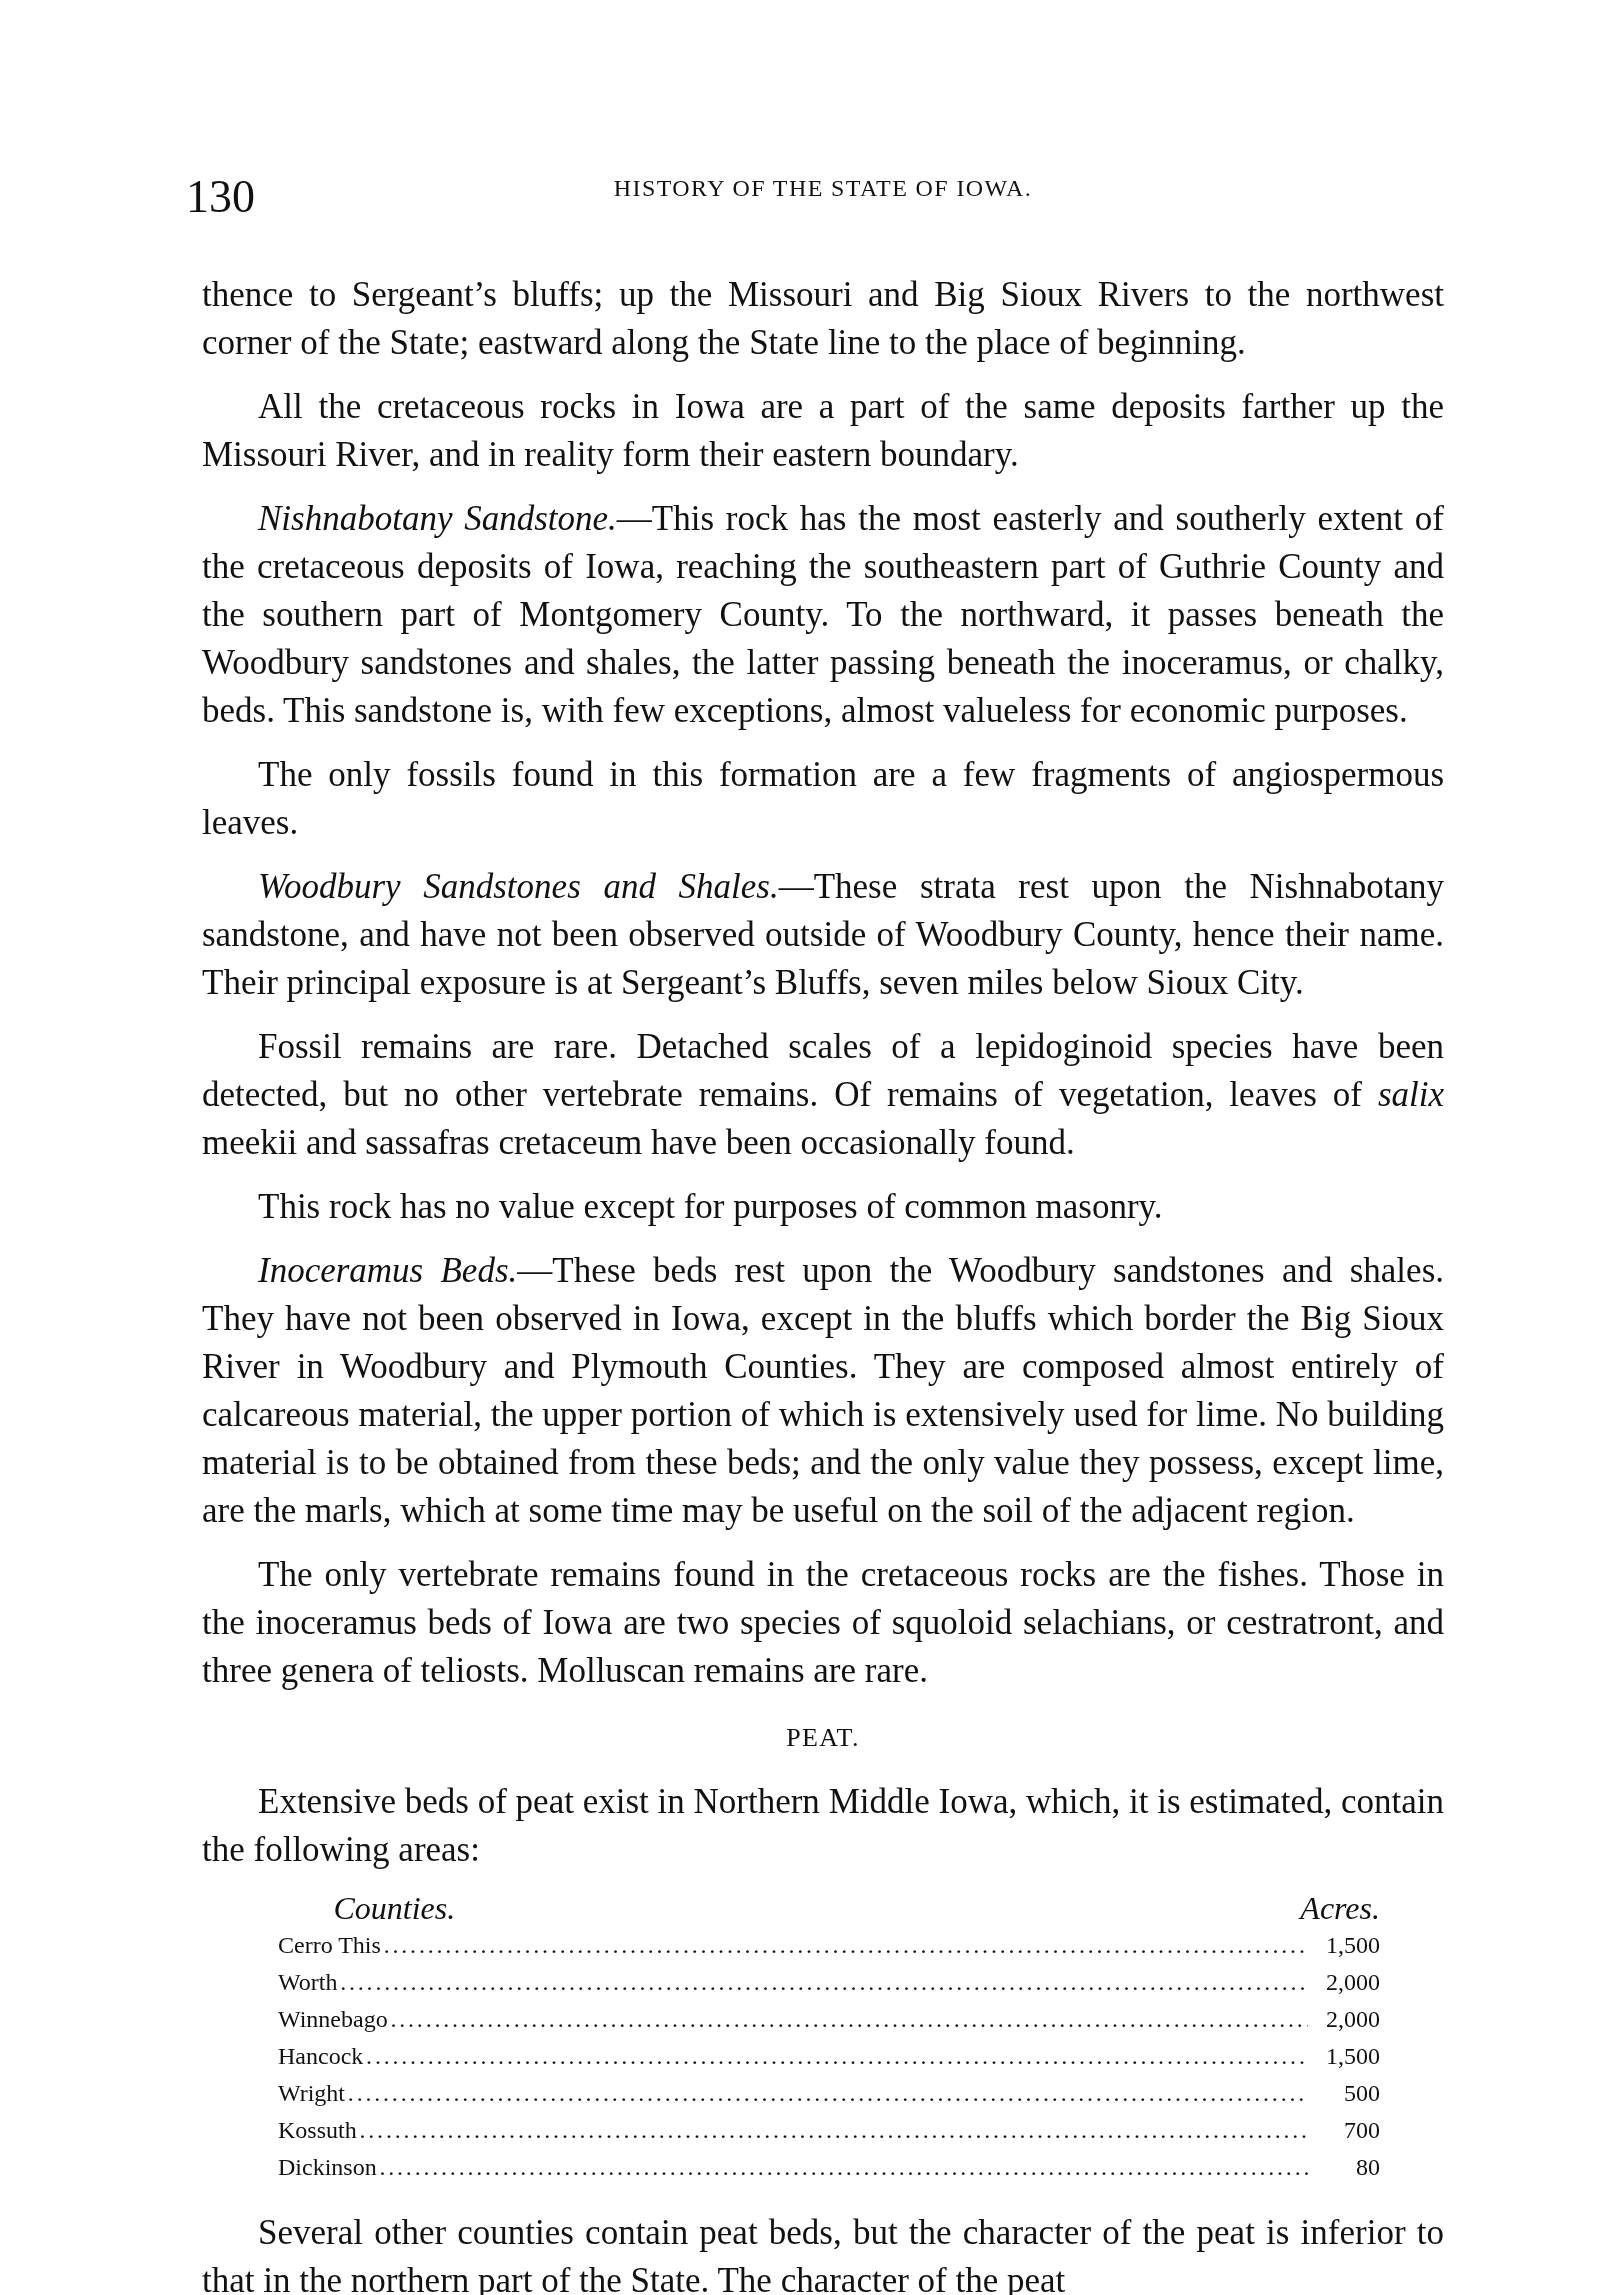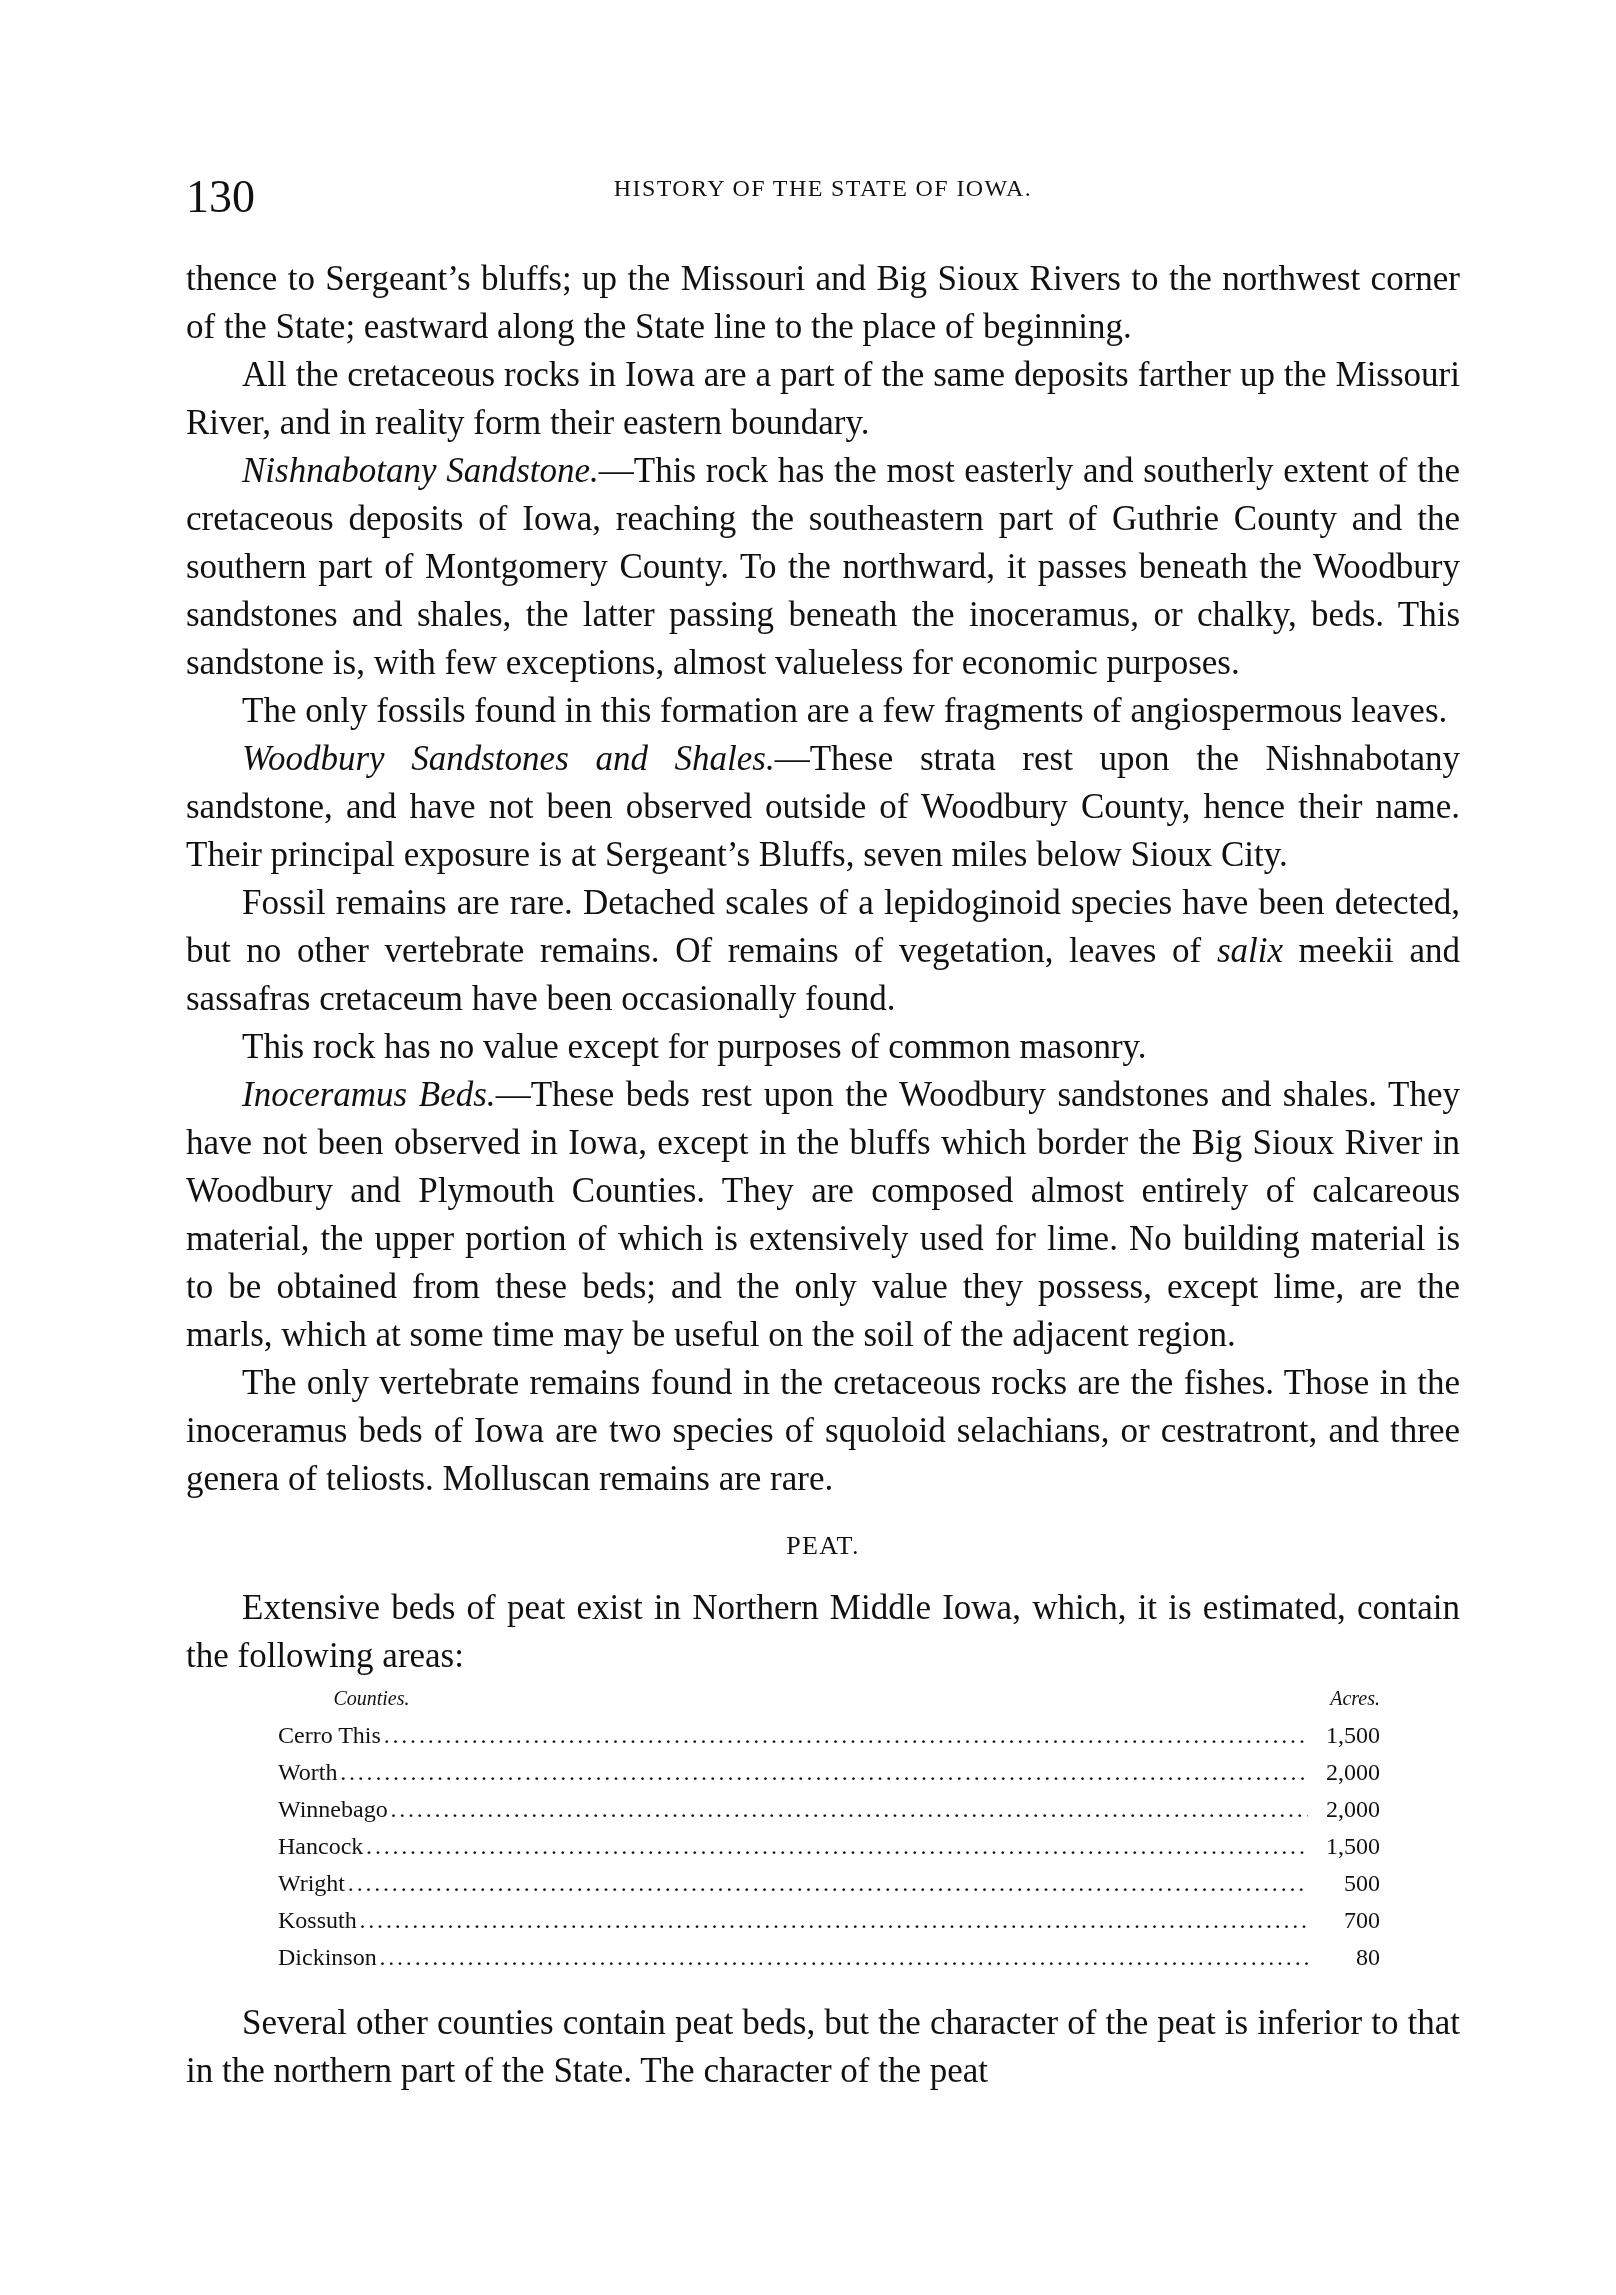--- a/index.html
+++ b/index.html
@@ -4,26 +4,26 @@
 <style>
   html, body { margin:0; padding:0; background:#ffffff; }
   body { width:1616px; height:2494px; position:relative; overflow:hidden;
          font-family:"Liberation Serif","DejaVu Serif",serif; color:#111; }
   .page { position:absolute; left:186px; top:0; width:1274px; }
   .runhead { position:absolute; top:170px; left:0; width:1274px; height:41px; }
   .pagenum { position:absolute; left:0; top:0; font-size:46px; }
   .headtitle { position:absolute; left:0; width:1274px; text-align:center; top:4.6px;
                font-size:24px; letter-spacing:1.4px; }
   .body { position:absolute; top:255px; left:0; width:1274px; font-size:35px; line-height:48px; }
-  p { margin:0; text-align:justify; }
+  p { margin:16px; text-align:justify; }
   p.indent { text-indent:56px; }
   .heading-peat { text-align:center; font-size:26px; letter-spacing:1.4px; margin:19px 0 13.8px 0; }
   em { font-style:italic; }
   .table { width:1102px; margin-left:92px; font-size:24px; line-height:37px; }
-  .thead { display:flex; justify-content:space-between; font-style:italic; font-size:20px; margin-left:-4.6px; padding-left:60px; }
+  .thead { display:flex; justify-content:space-between; font-style:italic; font-size:32px; margin-left:-4.6px; padding-left:60px; }
   .trow { display:flex; align-items:baseline; padding-left:0; }
   .trow .name { white-space:nowrap; }
   .trow .dots { flex:1; overflow:hidden; white-space:nowrap; letter-spacing:2.8px; margin:0 2.8px; }
   .trow .dots::after { content:"................................................................................................................................................................................................................................................................................"; }
   .trow .val { width:69px; text-align:right; white-space:nowrap; }
 </style>
 </head>
 <body>
 
 <div class="page">

